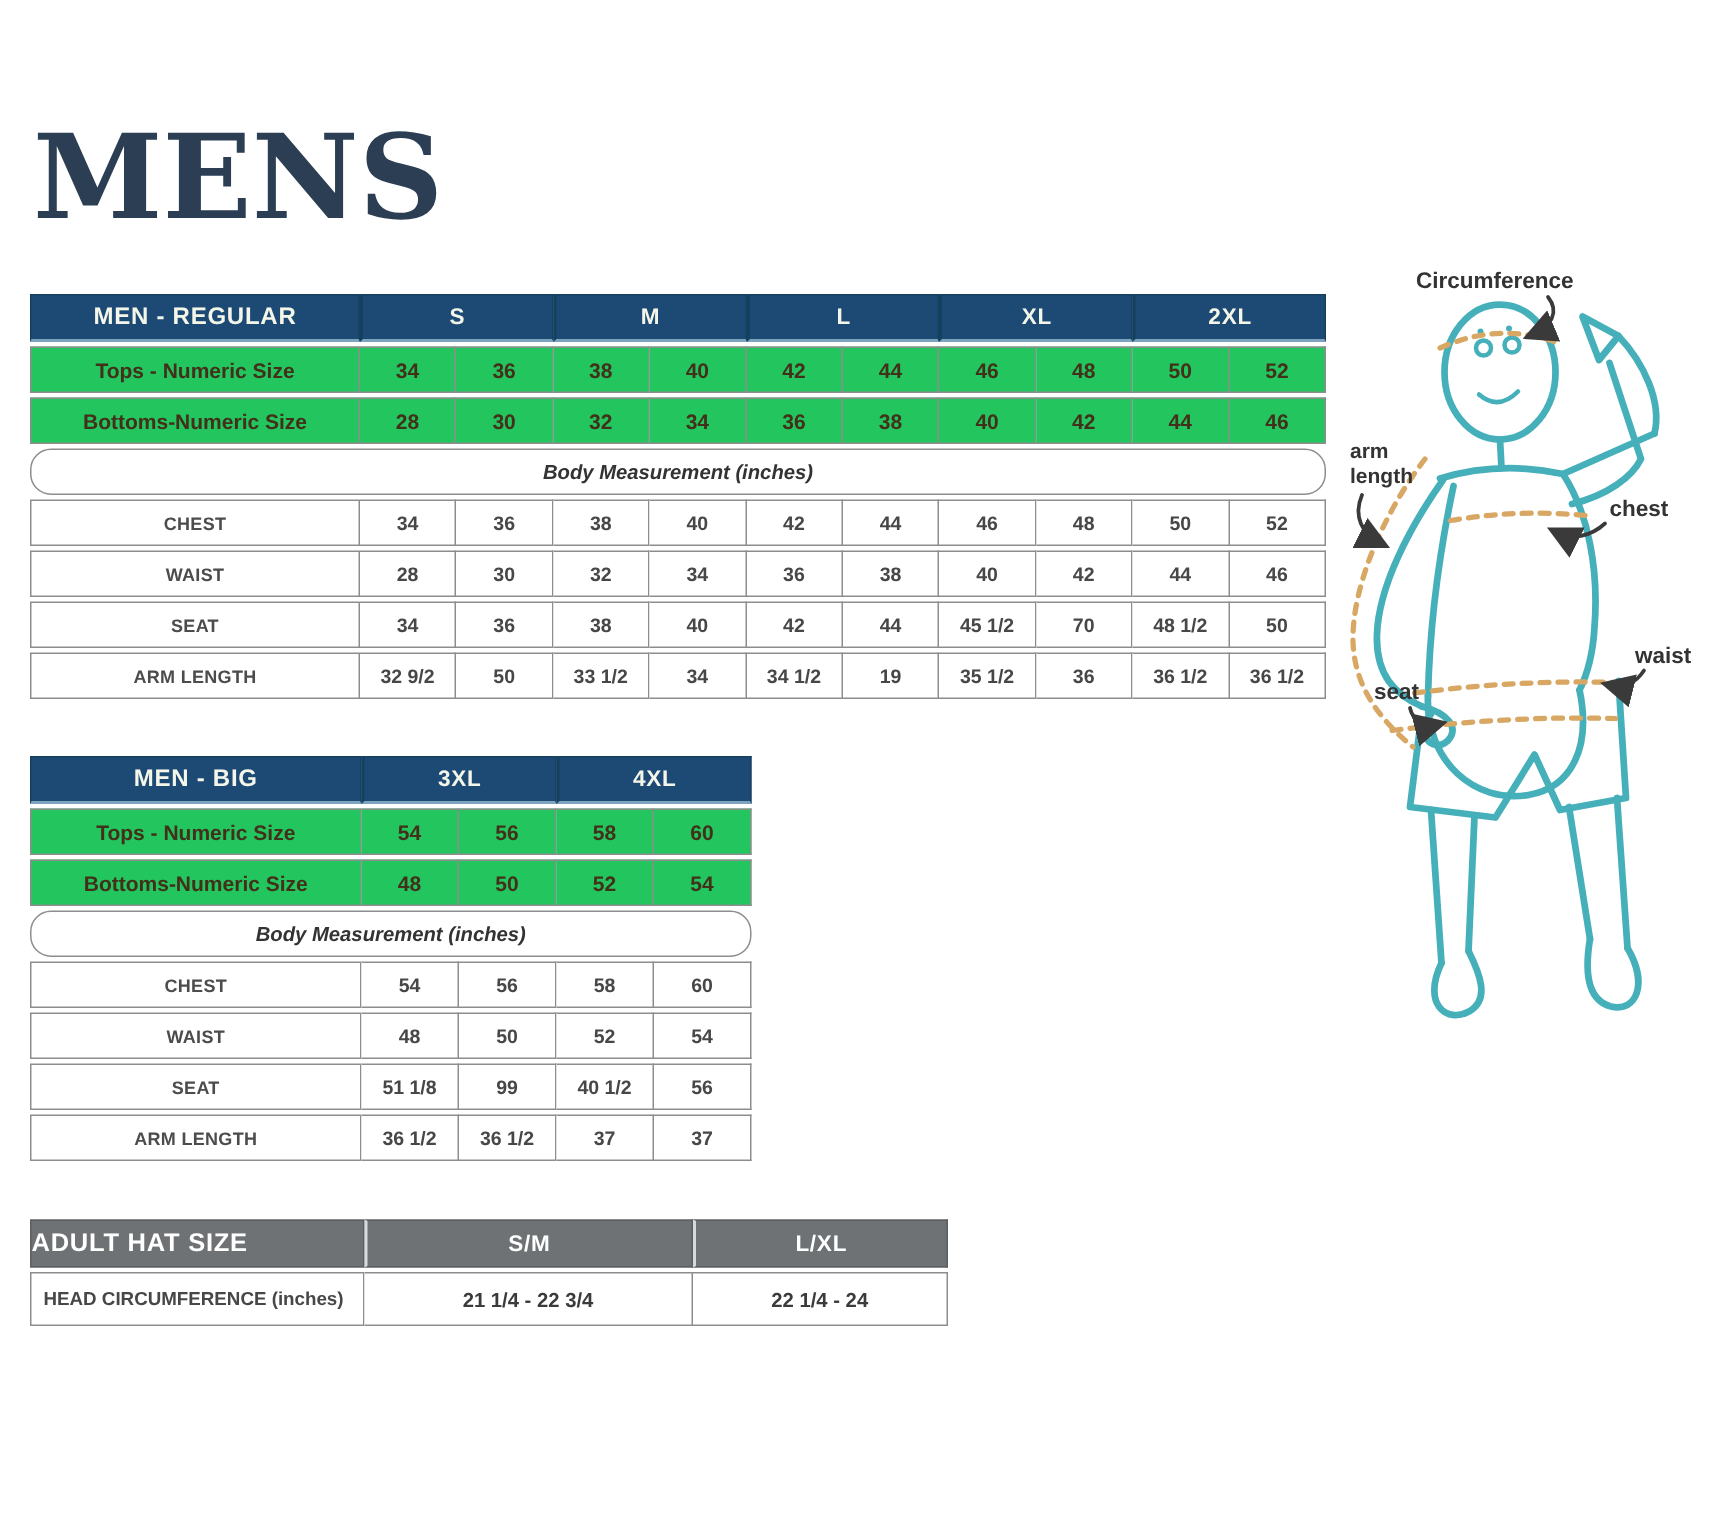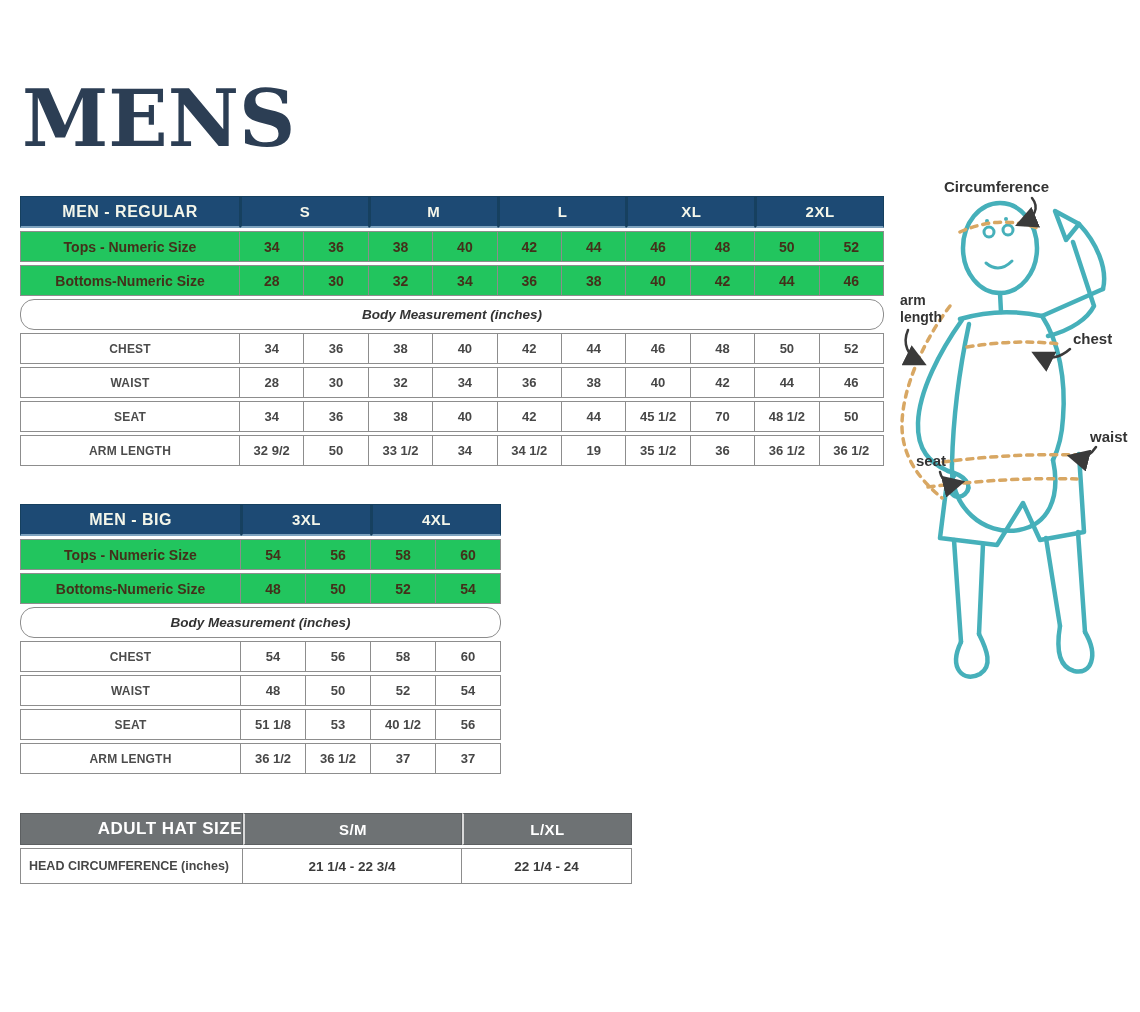--- a/index.html
+++ b/index.html
@@ -56,21 +56,21 @@
 
   
   #hat-table { left:20px; top:810px; width:612px; }
   #hat-table col.h-label { width:223px; }
   #hat-table col.h-sm    { width:219px; }
   #hat-table col.h-lxl   { width:170px; }
   #hat-table th {
     background:#6e7274; color:#ffffff; font-weight:bold; font-size:15px;
     height:30px; border-color:#5c5f61; letter-spacing:0.5px;
   }
-  #hat-table th.hat-title { text-align:right; padding-left:20px; font-size:17px; }
+  #hat-table th.hat-title { text-align:left; padding-left:0; font-size:17px; }
   #hat-table th + th { border-left:2.5px solid #d9d9d9; }
   #hat-table td { height:34px; background:#ffffff;text-align:center; }
   #hat-table td.hat-label { text-align:left; padding-left:8px; font-weight:bold; font-size:12.5px; color:#474747; }
   #hat-table td.hat-val { font-weight:bold; font-size:13.5px; color:#3b3b3b; }
 
   
   #figure-svg { position:absolute; left:890px; top:166px; width:250px; height:560px; }
   .t { stroke:#46b0ba; stroke-width:4.5; fill:none; stroke-linecap:round; stroke-linejoin:round; }
   .t2 { stroke:#46b0ba; stroke-width:3; fill:none; stroke-linecap:round; }
   .d { stroke:#d8a763; stroke-width:3.5; fill:none; stroke-dasharray:6 6; stroke-linecap:round; }
@@ -237,21 +237,21 @@
         <tr>
           <td class="cell-label white">WAIST</td>
           <td class="cell-val white">48</td>
           <td class="cell-val white">50</td>
           <td class="cell-val white">52</td>
           <td class="cell-val white">54</td>
         </tr>
         <tr>
           <td class="cell-label white">SEAT</td>
           <td class="cell-val white">51 1/8</td>
-          <td class="cell-val white">53</td>
+          <td class="cell-val white">99</td>
           <td class="cell-val white">40 1/2</td>
           <td class="cell-val white">56</td>
         </tr>
         <tr>
           <td class="cell-label white">ARM LENGTH</td>
           <td class="cell-val white">36 1/2</td>
           <td class="cell-val white">36 1/2</td>
           <td class="cell-val white">37</td>
           <td class="cell-val white">37</td>
         </tr>

